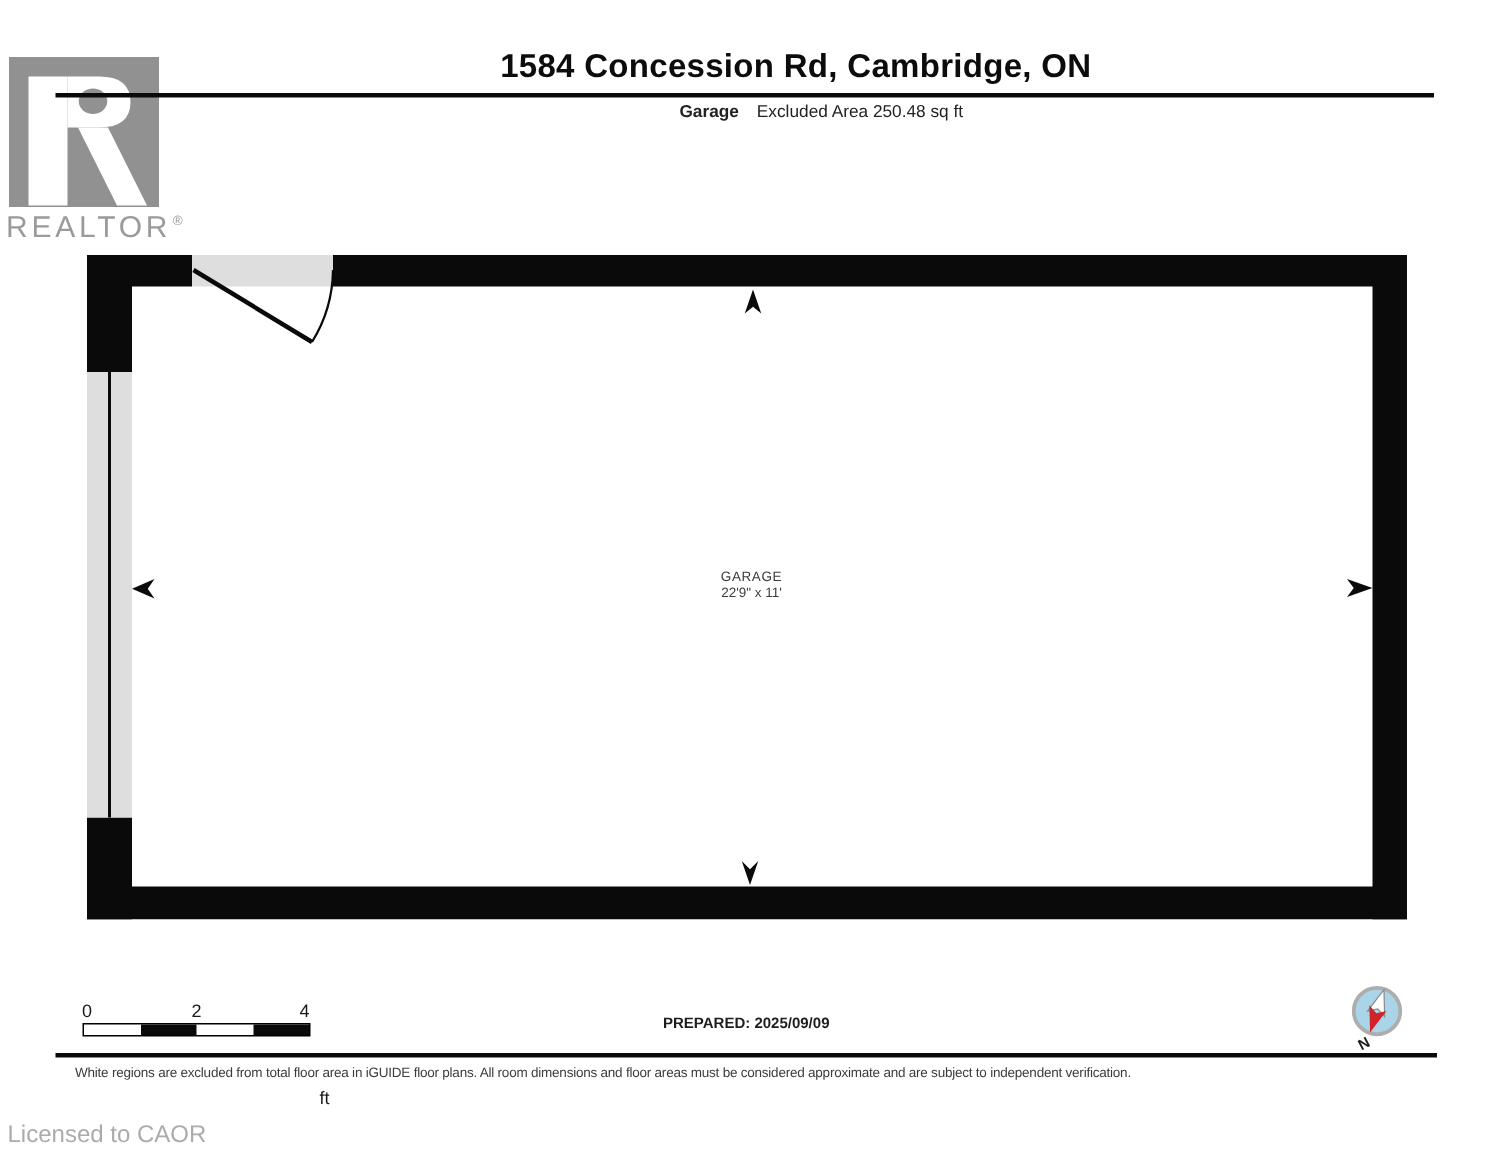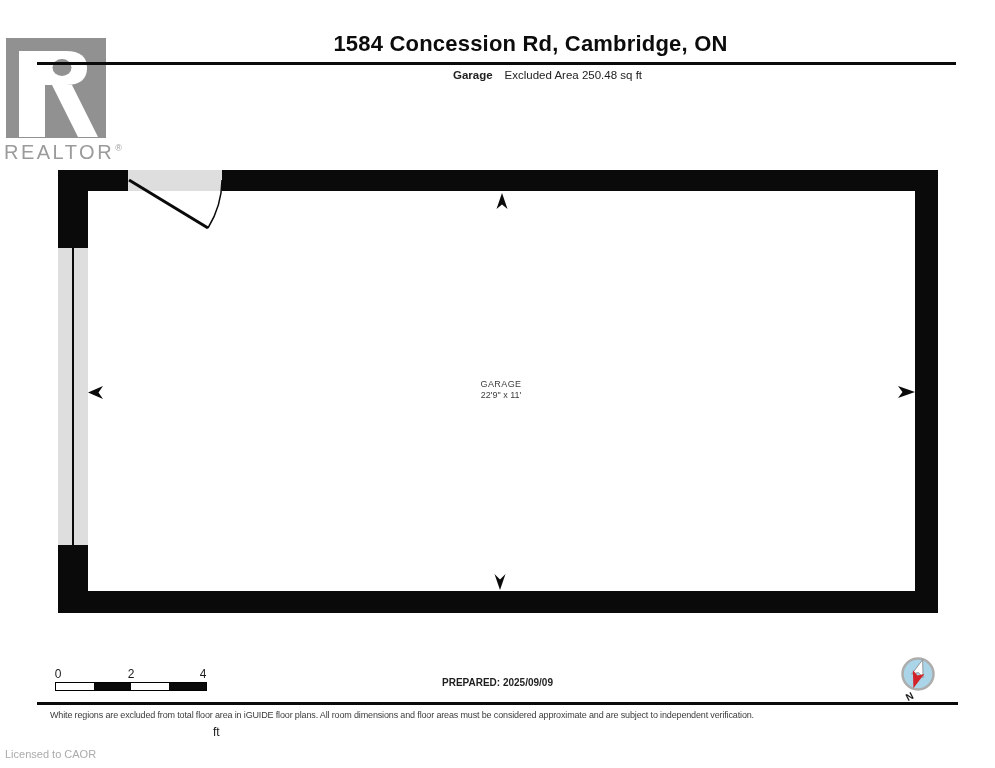--- a/index.html
+++ b/index.html
@@ -53,21 +53,21 @@
   .compass-n{
     position:absolute;left:906px;top:691px;font-size:10px;font-weight:bold;color:#1a1a1a;
     transform:rotate(-28deg);
   }
   
   .disclaimer-line{position:absolute;left:37px;top:702px;width:921px;height:3px;background:#0a0a0a;}
   .disclaimer{
     position:absolute;left:38px;top:710px;font-size:9px;letter-spacing:-0.15px;
     color:#3c3c3c;white-space:nowrap;margin-left:12px;
   }
-  .license{position:absolute;left:5px;top:748px;font-size:11px;color:#ababab;}
+  .license{position:absolute;left:5px;top:748px;font-size:16px;color:#ababab;}
 </style>
 </head>
 <body>
 
 <div class="page">
 
   <div class="logo">
     <svg class="logo-square" viewBox="0 0 100 100">
       <rect x="0" y="0" width="100" height="100" fill="#919191"></rect>
       <rect x="13" y="13" width="26" height="86" fill="#ffffff"></rect>

